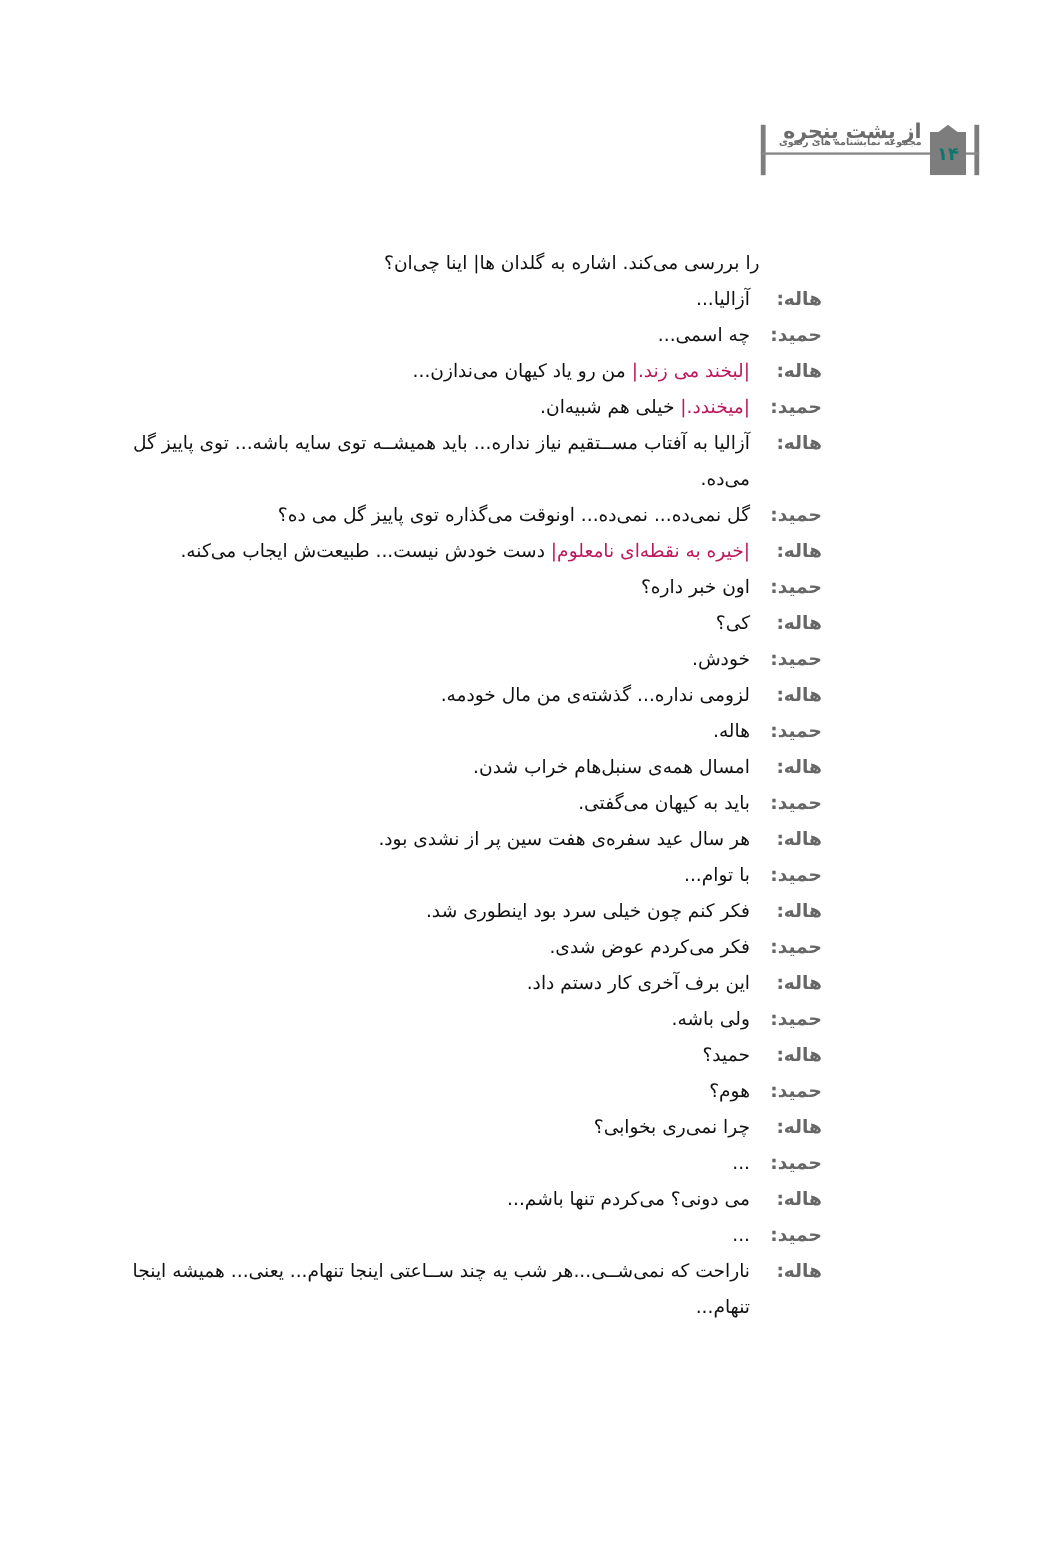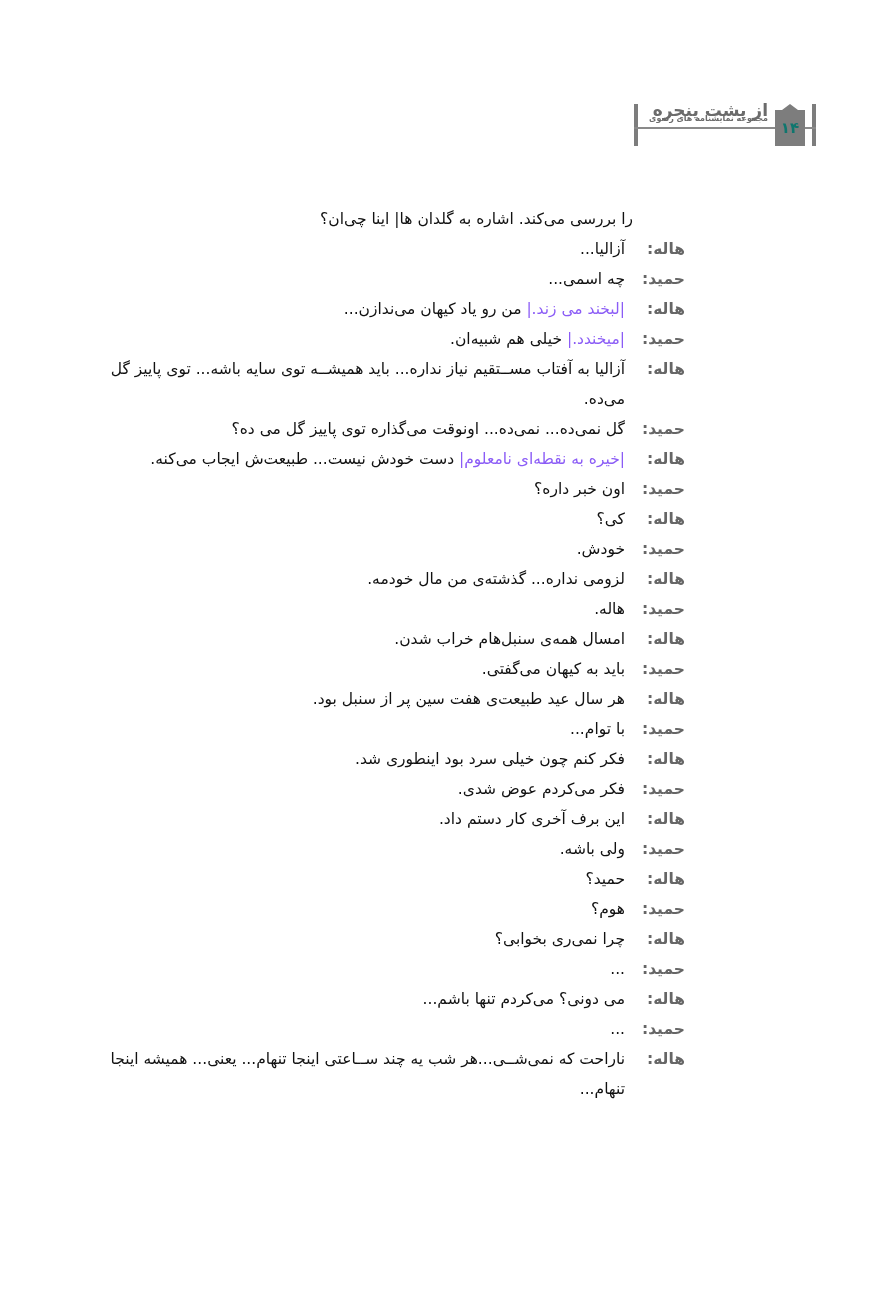--- a/index.html
+++ b/index.html
@@ -121,21 +121,21 @@
     }
     .line .speech {
       display: block;
       margin-right: 60px;
       text-align: right;
     }
     .line.cont .speech {
       margin-right: 52px;
     }
     .stage {
-      color: #8b5cf6;
+      color: #be185d;
       font-weight: normal;
     }
     .dialogue {
       color: #111111;
     }
   </style>
 </head>
 <body>
 
 <div class="header">
@@ -208,21 +208,21 @@
       <div class="line">
         <span class="speaker">هاله:</span>
         <span class="speech"><span class="dialogue">امسال همه‌ی سنبل‌هام خراب شدن.</span></span>
       </div>
       <div class="line">
         <span class="speaker">حمید:</span>
         <span class="speech"><span class="dialogue">باید به کیهان می‌گفتی.</span></span>
       </div>
       <div class="line">
         <span class="speaker">هاله:</span>
-        <span class="speech"><span class="dialogue">هر سال عید طبیعت‌ی هفت سین پر از سنبل بود.</span></span>
+        <span class="speech"><span class="dialogue">هر سال عید سفره‌ی هفت سین پر از نشدی بود.</span></span>
       </div>
       <div class="line">
         <span class="speaker">حمید:</span>
         <span class="speech"><span class="dialogue">با توام...</span></span>
       </div>
       <div class="line">
         <span class="speaker">هاله:</span>
         <span class="speech"><span class="dialogue">فکر کنم چون خیلی سرد بود اینطوری شد.</span></span>
       </div>
       <div class="line">

